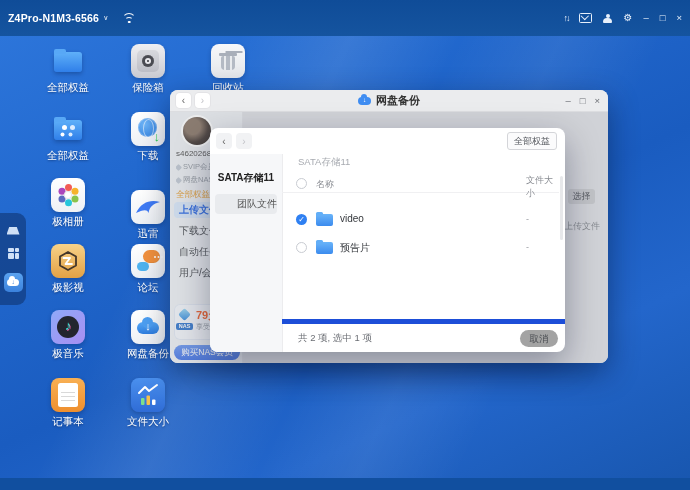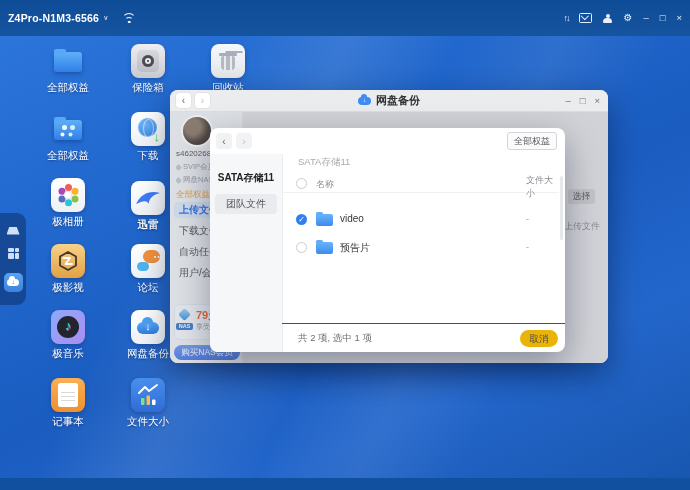--- a/index.html
+++ b/index.html
@@ -151,42 +151,42 @@
   .dialog{position:absolute;left:210px;top:128px;width:355px;height:224px;z-index:20;
     background:#fff;border-radius:8px;box-shadow:0 12px 34px rgba(0,10,40,.35);overflow:hidden;}
   .dhead{position:relative;height:26px;display:flex;align-items:center;}
   .dhead .navbtn{width:16px;height:16px;background:#f1f2f4;box-shadow:none;}
   .dtitle{position:absolute;left:0;right:0;text-align:center;font-size:11px;font-weight:bold;color:#2f3237;pointer-events:none;}
   .newfolder{margin-left:auto;margin-right:8px;height:16px;line-height:16px;padding:0 6px;border:1px solid #d4d5d9;border-radius:3px;
     background:#fbfbfc;font-size:9px;color:#55585e;z-index:2;}
   .dside{position:absolute;left:0;top:26px;width:72px;bottom:0;background:#f6f7f9;border-right:1px solid #ececee;}
   .dsi{margin:6px 5px 0 5px;height:20px;line-height:20px;text-align:center;font-size:10px;border-radius:4px;color:#555;white-space:nowrap;}
   .dsi.on{font-weight:bold;color:#222;margin-top:14px;}
-  .dsi.pill{background:#e9ebee;}
+  .dsi.pill{background:#e9ebee;text-align:right;}
   .dmain{position:absolute;left:72px;top:26px;right:0;bottom:0;}
   .crumb{position:absolute;left:16px;top:2px;font-size:9.5px;color:#a8abb1;}
   .thead{position:absolute;left:0;right:6px;top:20px;height:18px;border-bottom:1px solid #f0f0f2;
     font-size:9px;color:#8a8d93;}
   .col-name{position:absolute;left:34px;top:4px;}
   .col-size{position:absolute;left:244px;top:0;}
   .radio{position:absolute;left:14px;width:11px;height:11px;border-radius:50%;border:1px solid #c9ccd2;background:#fff;box-sizing:border-box;}
   .radio.hdr{top:3.5px;}
   .radio.checked{border:none;background:#2f80f2;}
   .radio.checked::after{content:"✓";position:absolute;left:0;right:0;top:0;text-align:center;color:#fff;font-size:8px;line-height:11px;font-weight:bold;}
   .frow{position:absolute;left:0;right:6px;height:28px;}
   .frow .radio{top:8px;}
   .sfolder{position:absolute;left:34px;top:8px;width:17px;height:12px;border-radius:2px;background:linear-gradient(#6ab4f9,#3b8bee);}
   .sfolder::before{content:"";position:absolute;left:0;top:-2.5px;width:7px;height:4px;border-radius:1.5px 1.5px 0 0;background:#62aef7;}
   .fname{position:absolute;left:58px;top:7px;font-size:10px;color:#35383d;}
   .fsize{position:absolute;left:244px;top:8px;font-size:9px;color:#9a9da3;}
   .scrollthumb{position:absolute;right:2px;top:22px;width:3px;height:64px;border-radius:2px;background:#e7e8ea;}
-  .dfoot{position:absolute;left:0;right:0;bottom:0;height:28px;border-top:1px solid #1d4ed8;}
+  .dfoot{position:absolute;left:0;right:0;bottom:0;height:28px;border-top:5px solid #1d4ed8;}
   .summary{position:absolute;left:16px;top:8px;font-size:9.5px;color:#6b6e74;}
   .btn{position:absolute;top:5.5px;height:17px;border-radius:9px;font-size:9.5px;line-height:17px;text-align:center;}
-  .btn-cancel{left:238px;width:38px;background:#eab308;color:#4a4d52;}
+  .btn-cancel{left:238px;width:38px;background:#a3a3a3;color:#4a4d52;}
 </style>
 </head>
 <body>
 
 <div class="desktop">
   <div class="bottombar"></div>
 </div>
 
 <div class="dock">
   <div>
@@ -228,21 +228,21 @@
 <div class="dicon" style="left:110px;top:112px;">
   <div class="art art-down tile-white">
       <i></i>
     </div>
   <div class="lbl">下载</div>
 </div>
 <div class="dicon" style="left:30px;top:178px;">
   <div class="art art-photo tile-white"></div>
   <div class="lbl">极相册</div>
 </div>
-<div class="dicon" style="left:110px;top:181px;font-weight:bold;">
+<div class="dicon" style="left:110px;top:190px;">
   <div class="art art-bird tile-white">
     <svg width="26" height="22" viewBox="0 0 26 22">
         <path d="M1 17 C6 6, 16 3, 25 6 C18 8, 15 10, 13.5 17 C12 12.5, 7 14.5, 1 17 Z" fill="#3f7bf5"></path>
       </svg>
   </div>
   <div class="lbl">迅雷</div>
 </div>
 <div class="dicon" style="left:30px;top:244px;">
   <div class="art art-zv">
     <svg width="20" height="20" viewBox="0 0 20 20">

